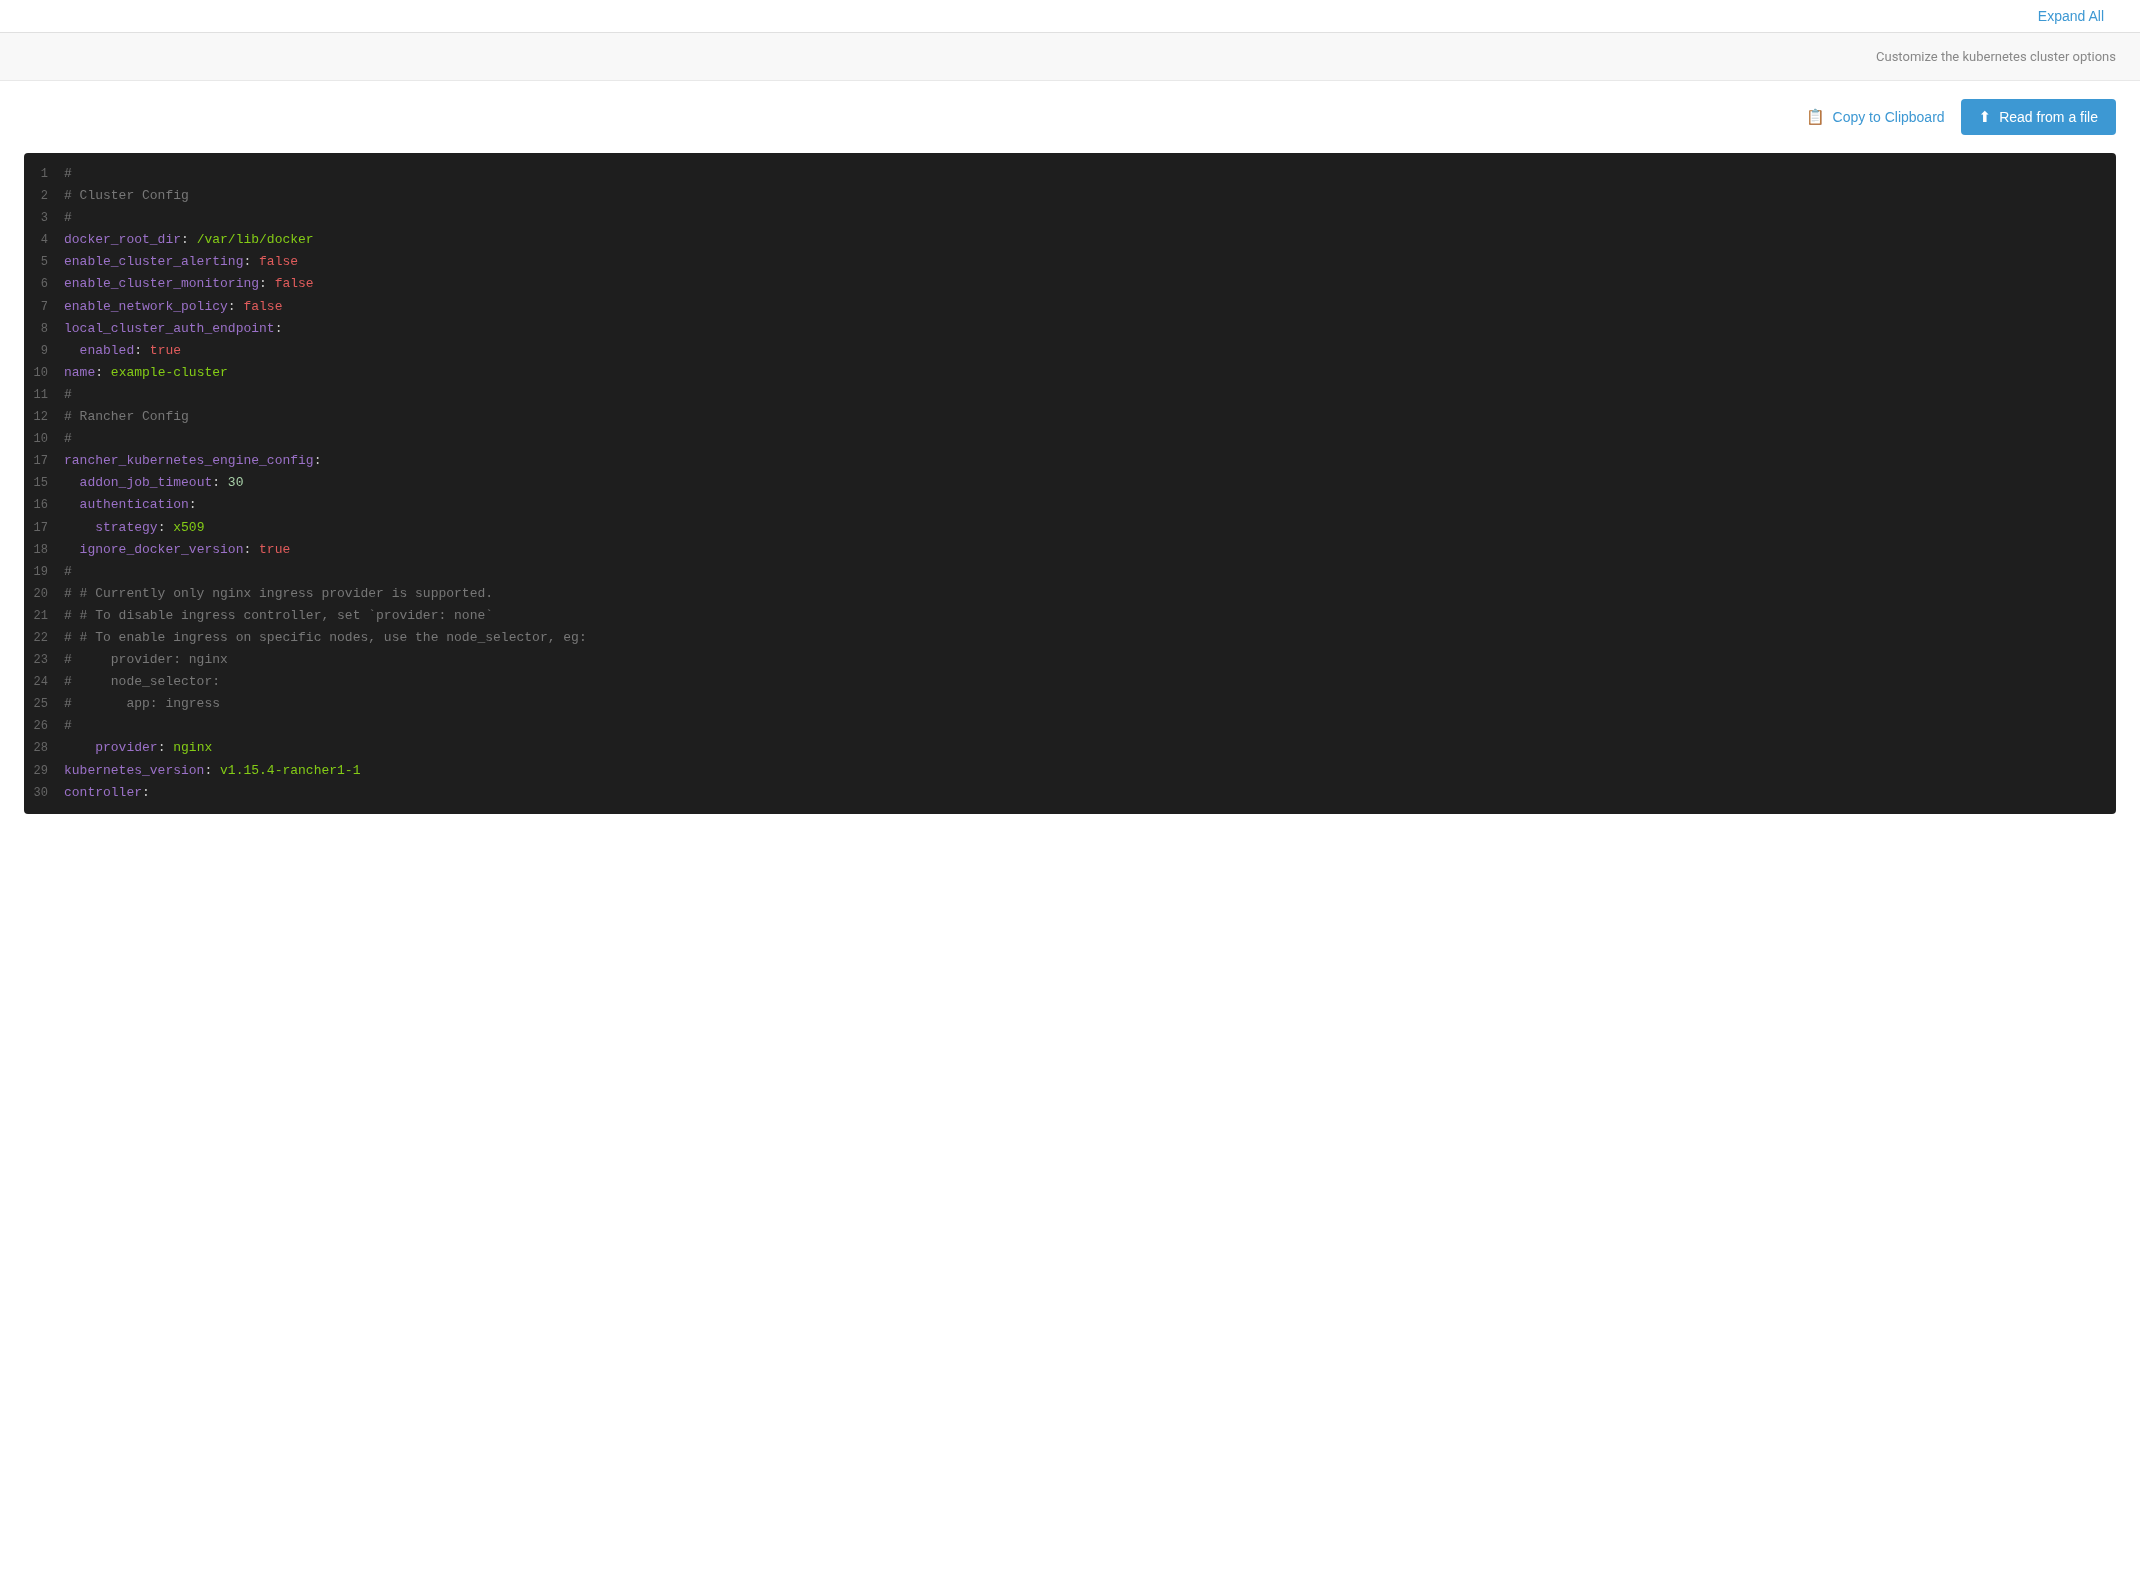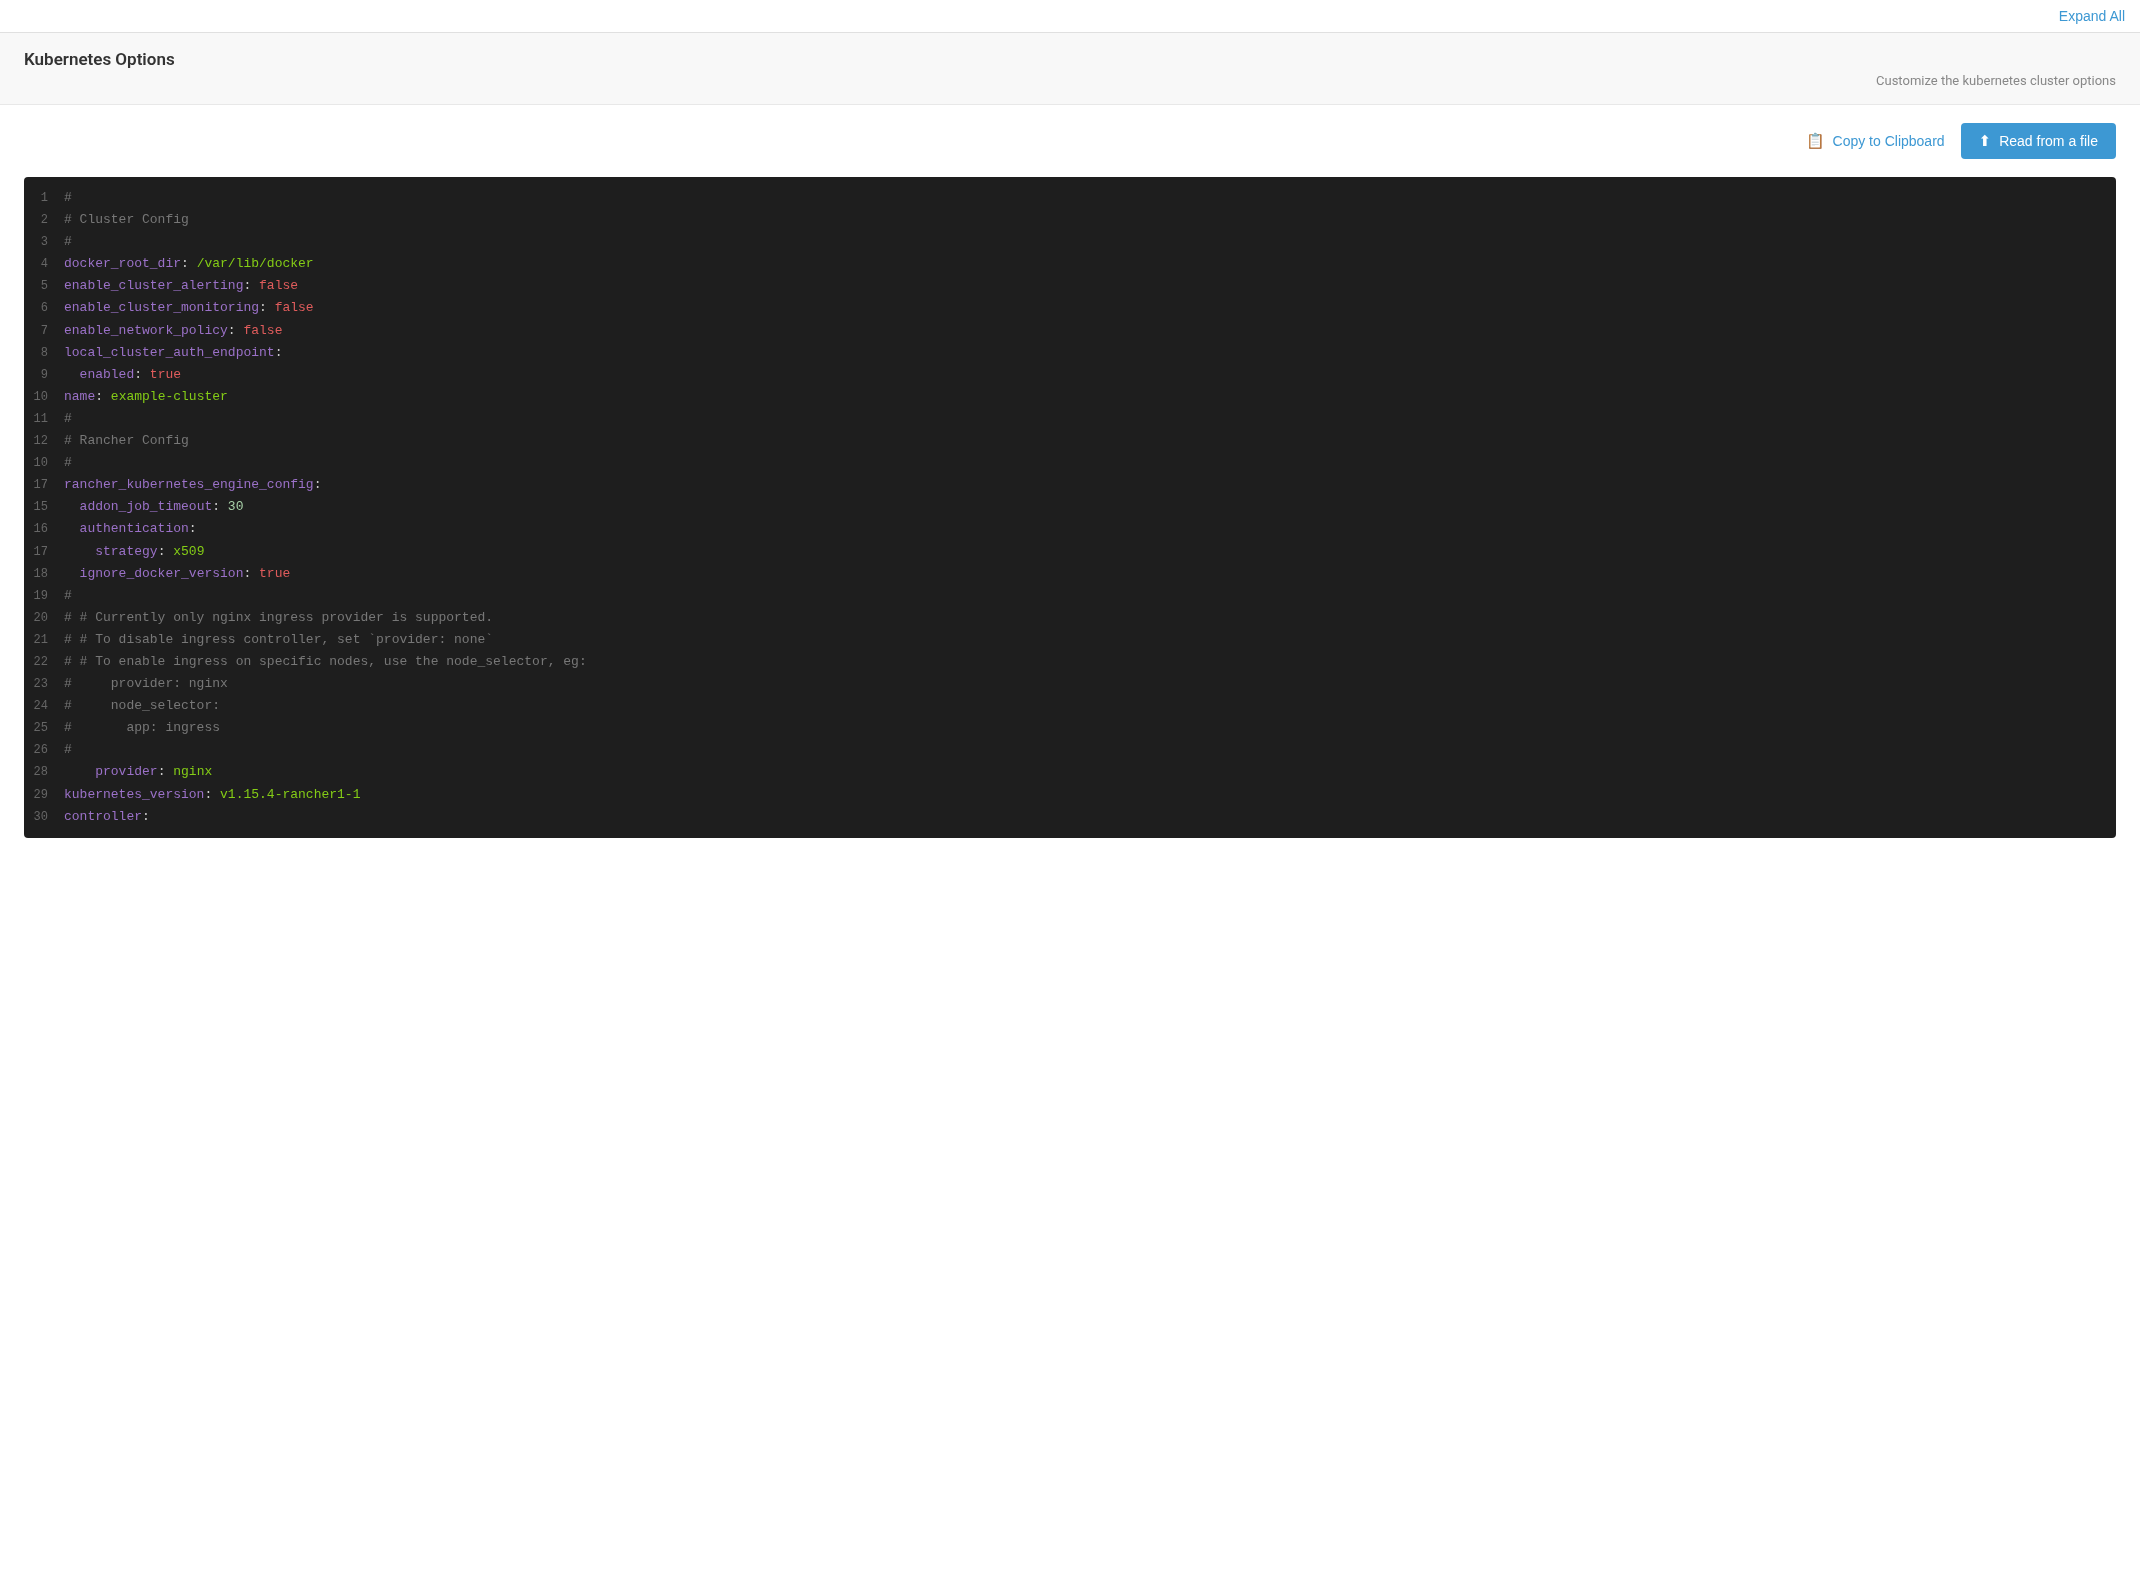--- a/index.html
+++ b/index.html
@@ -7,21 +7,21 @@
       font-family: -apple-system, BlinkMacSystemFont, 'Segoe UI', Roboto, sans-serif;
       background: #fff;
       color: #333;
     }
 
     
     .top-bar {
       display: flex;
       justify-content: flex-end;
       align-items: center;
-      padding: 8px 15px;
+      padding: 8px 36px;
       border-bottom: 1px solid #e0e0e0;
     }
 
     .expand-all-btn {
       background: none;
       border: none;
       color: #3d98d3;
       font-size: 14px;
       cursor: pointer;
       font-weight: 500;
@@ -135,21 +135,20 @@
     .c-value-white { color: #84cc16; }
   </style>
 </head>
 <body>
 
 <div class="top-bar">
   <button class="expand-all-btn">Expand All</button>
 </div>
 
 <div class="page-header">
-  <div class="page-title">Kubernetes Options</div>
   <div class="page-subtitle">Customize the kubernetes cluster options</div>
 </div>
 
 <div class="toolbar">
   <button class="copy-btn">
     <span class="icon">📋</span>
     <span>Copy to Clipboard</span>
   </button>
   <button class="read-file-btn">
     <span class="icon">⬆</span>

